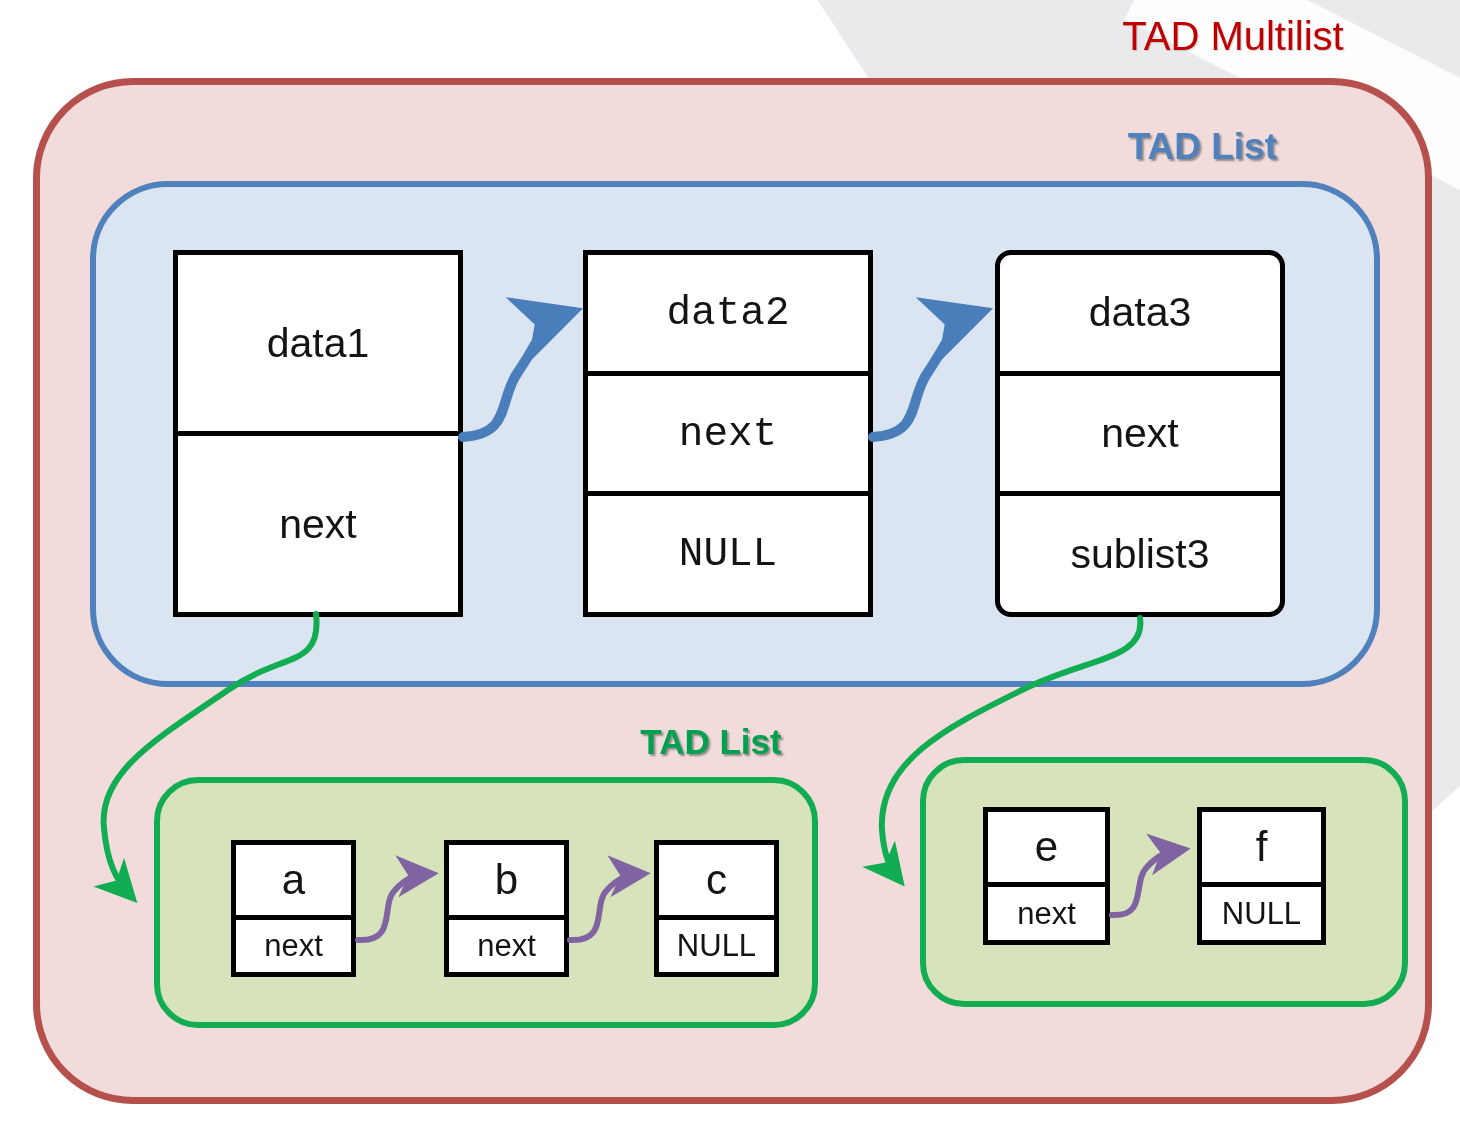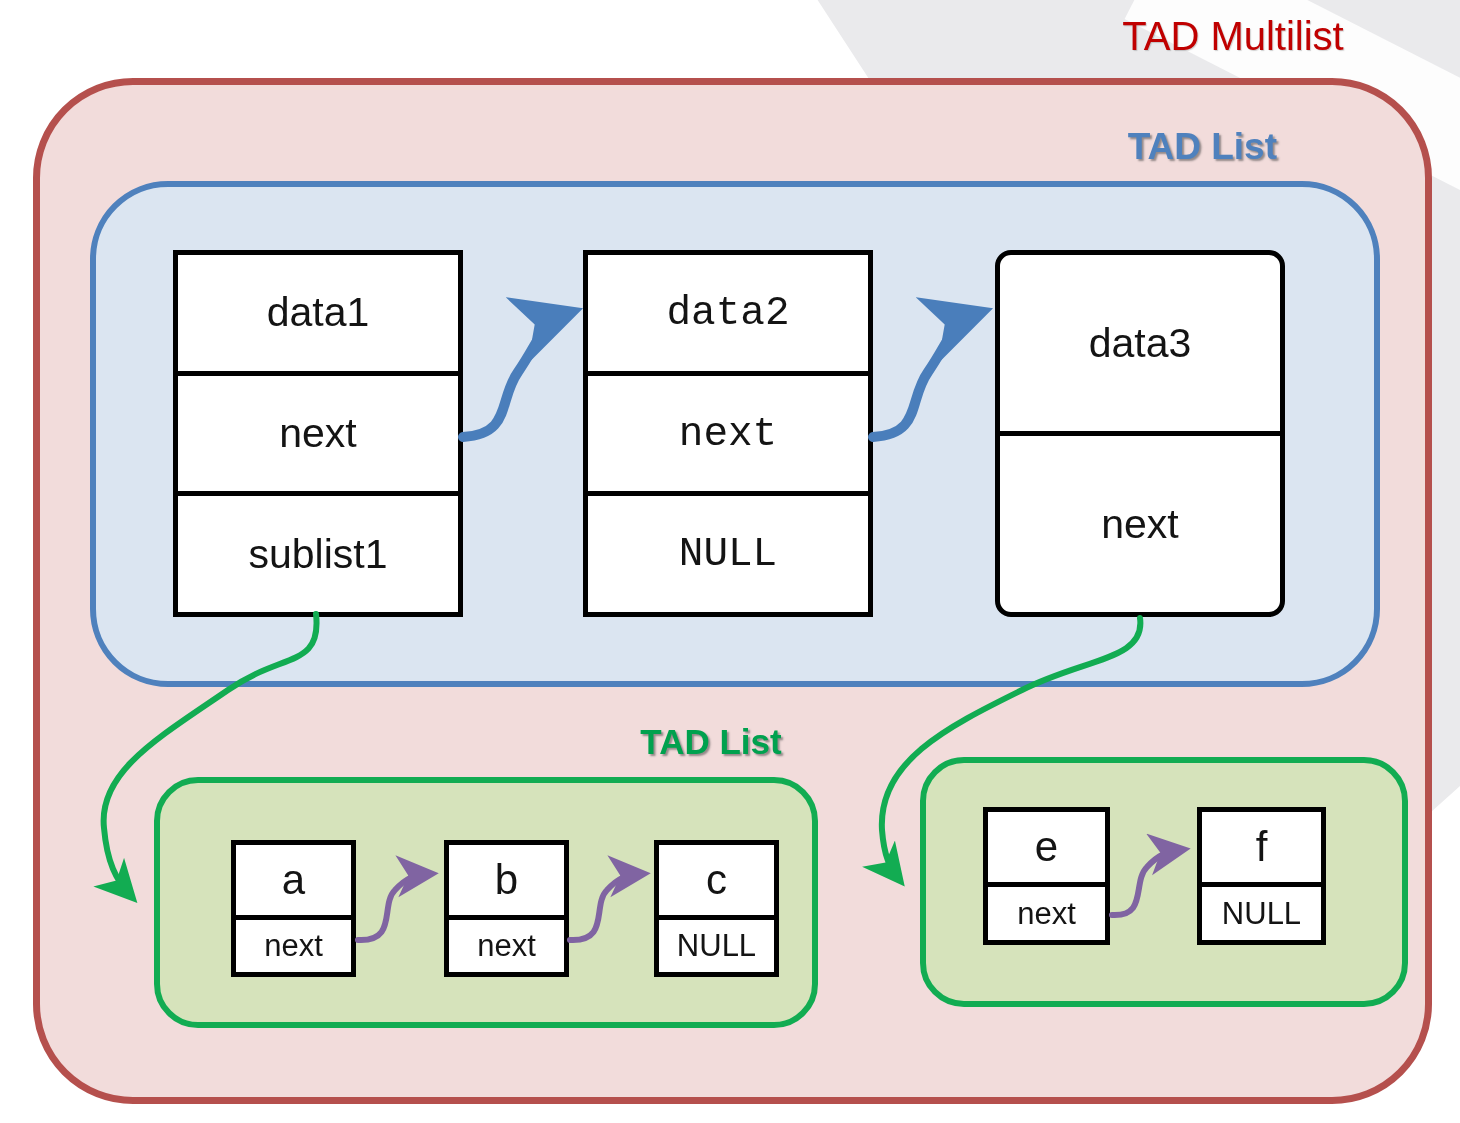--- a/index.html
+++ b/index.html
@@ -85,30 +85,30 @@
 
   <div class="outer-box"></div>
   <div class="outer-label">TAD Multilist</div>
 
   <div class="main-list-box"></div>
   <div class="main-list-label">TAD List</div>
 
   <div class="node-big" style="left:173px;">
     <div class="cell">data1</div>
     <div class="cell">next</div>
-    <div class="cell">sublist1</div>
   </div>
   <div class="node-big" style="left:583px;font-family:Liberation Mono, monospace;">
     <div class="cell">data2</div>
     <div class="cell">next</div>
     <div class="cell">NULL</div>
   </div>
   <div class="node-big" style="left:995px;border-radius:16px;">
     <div class="cell">data3</div>
     <div class="cell">next</div>
+    <div class="cell">sublist3</div>
   </div>
 
   <div class="sub-label">TAD List</div>
   <div class="sub-box" style="left:154px;top:777px;width:664px;height:251px;"></div>
 
   <div class="node-small" style="left:231px;top:840px;width:125px;height:137px;">
     <div class="val">a</div>
     <div class="ptr">next</div>
   </div>
   <div class="node-small" style="left:444px;top:840px;width:125px;height:137px;">

